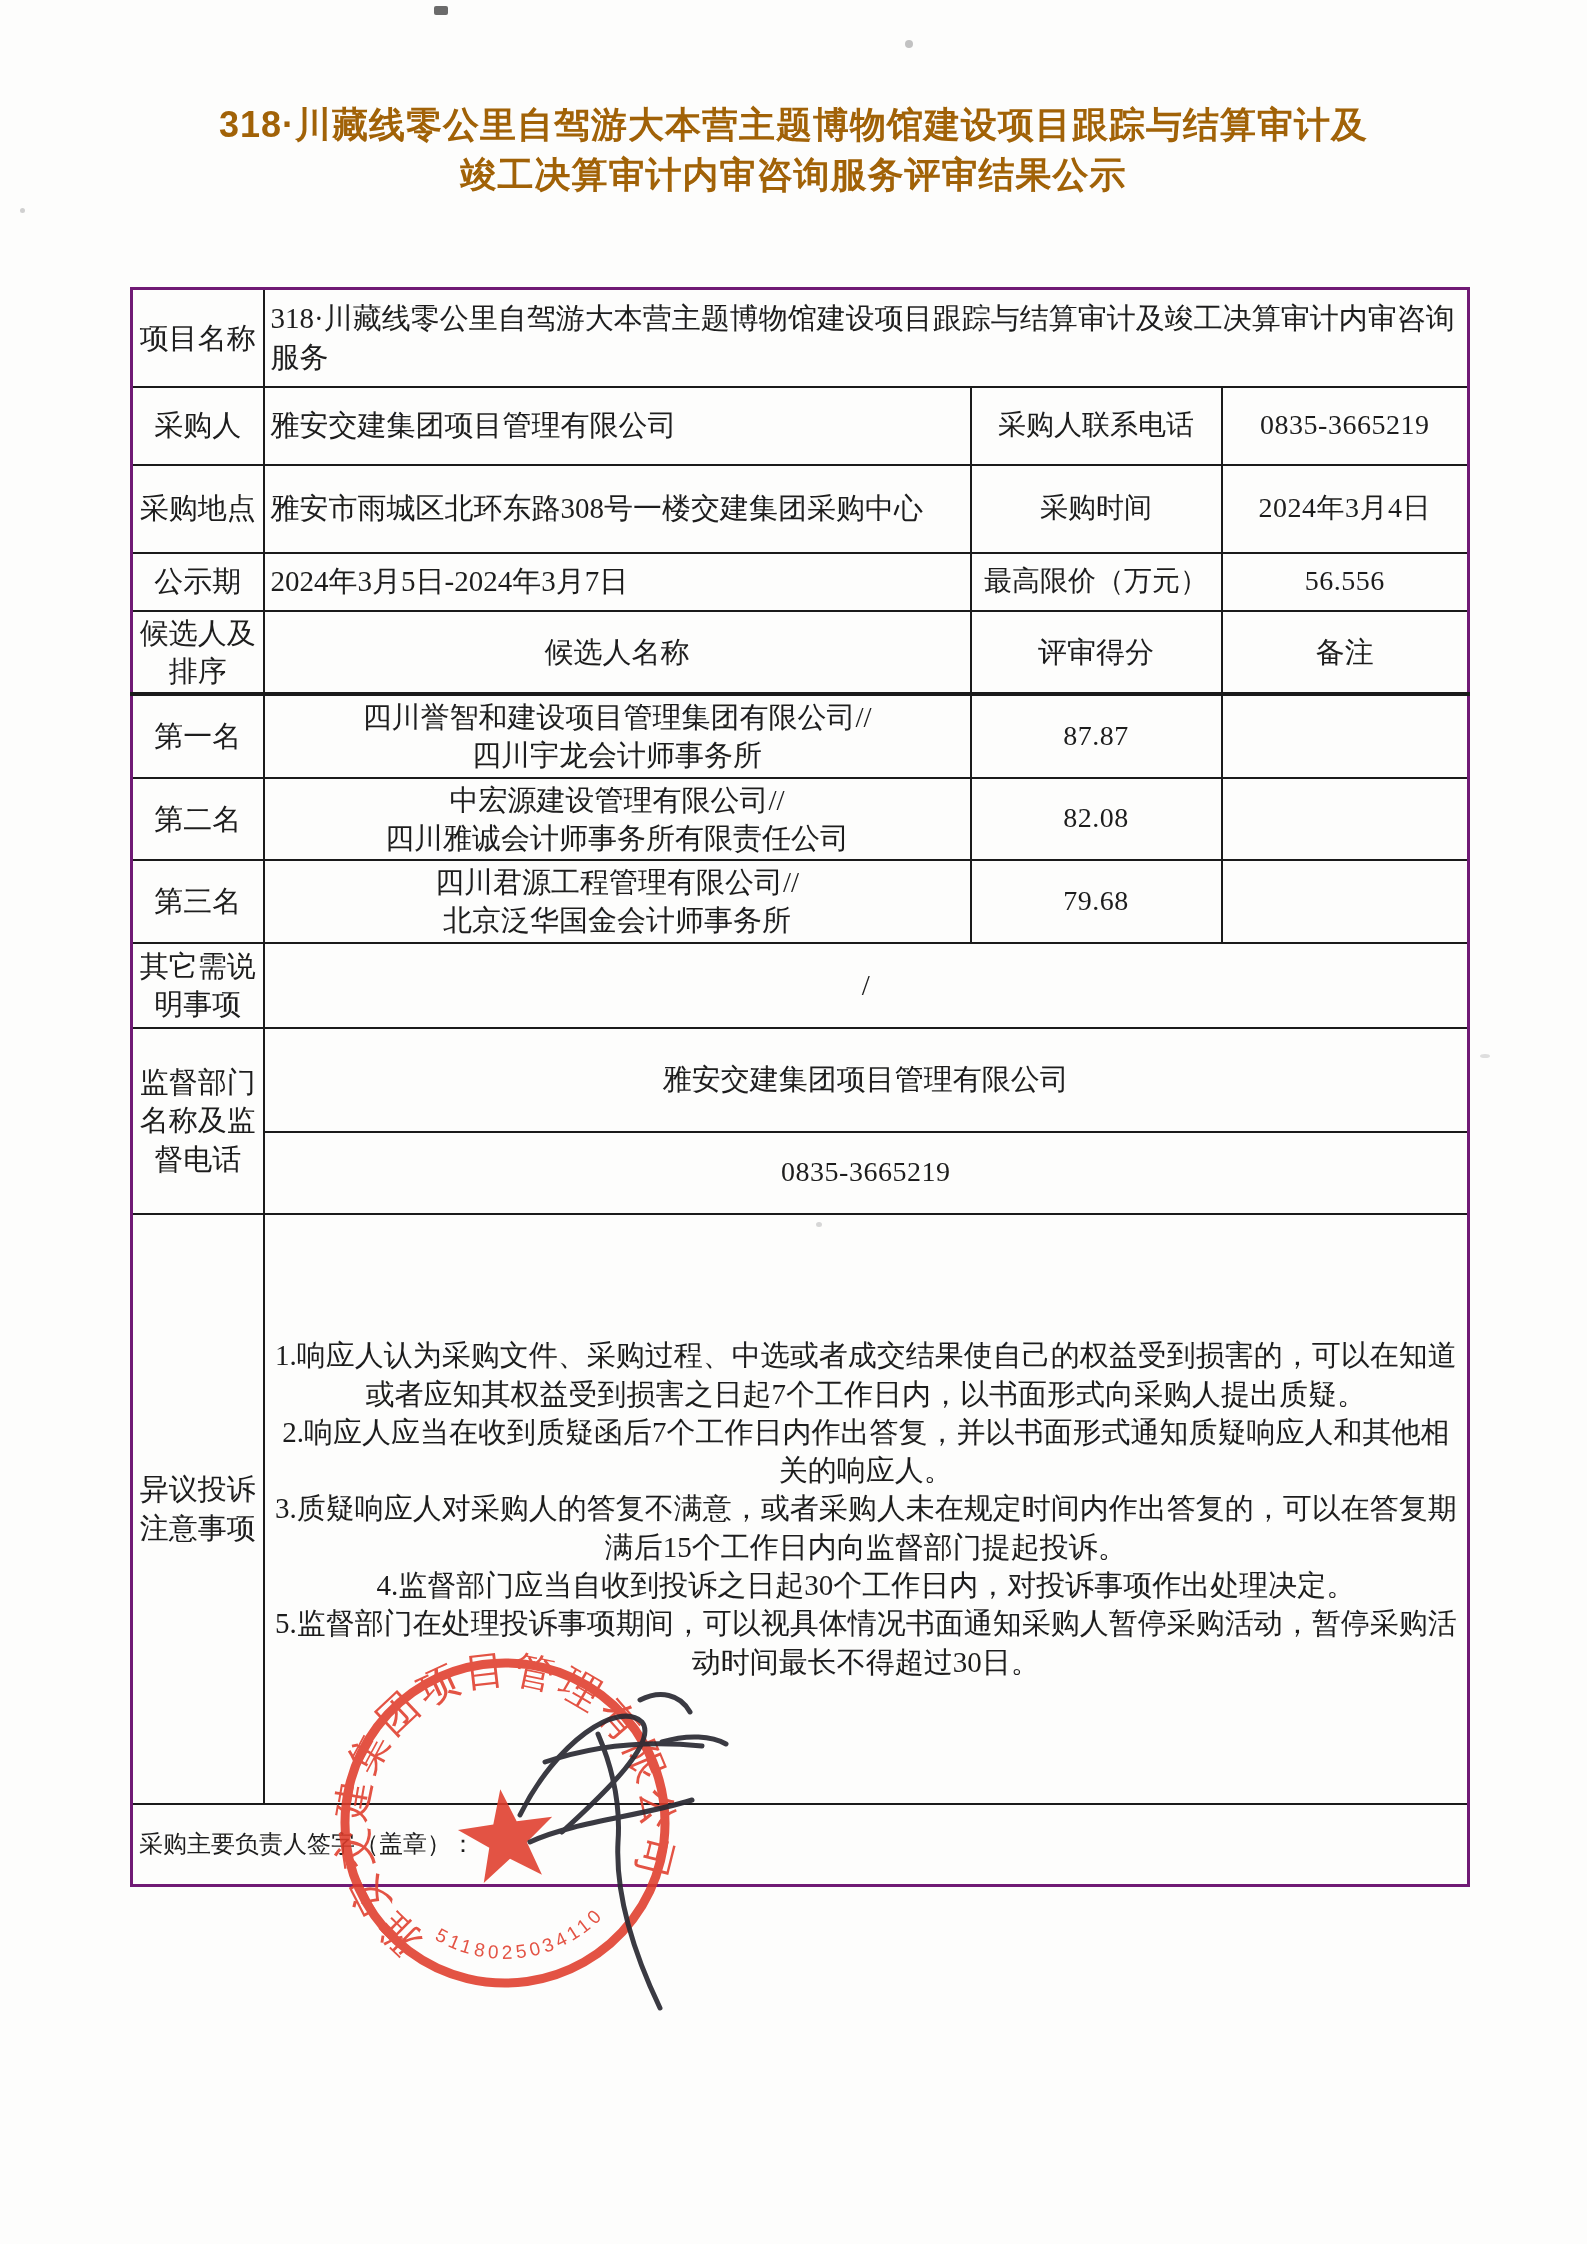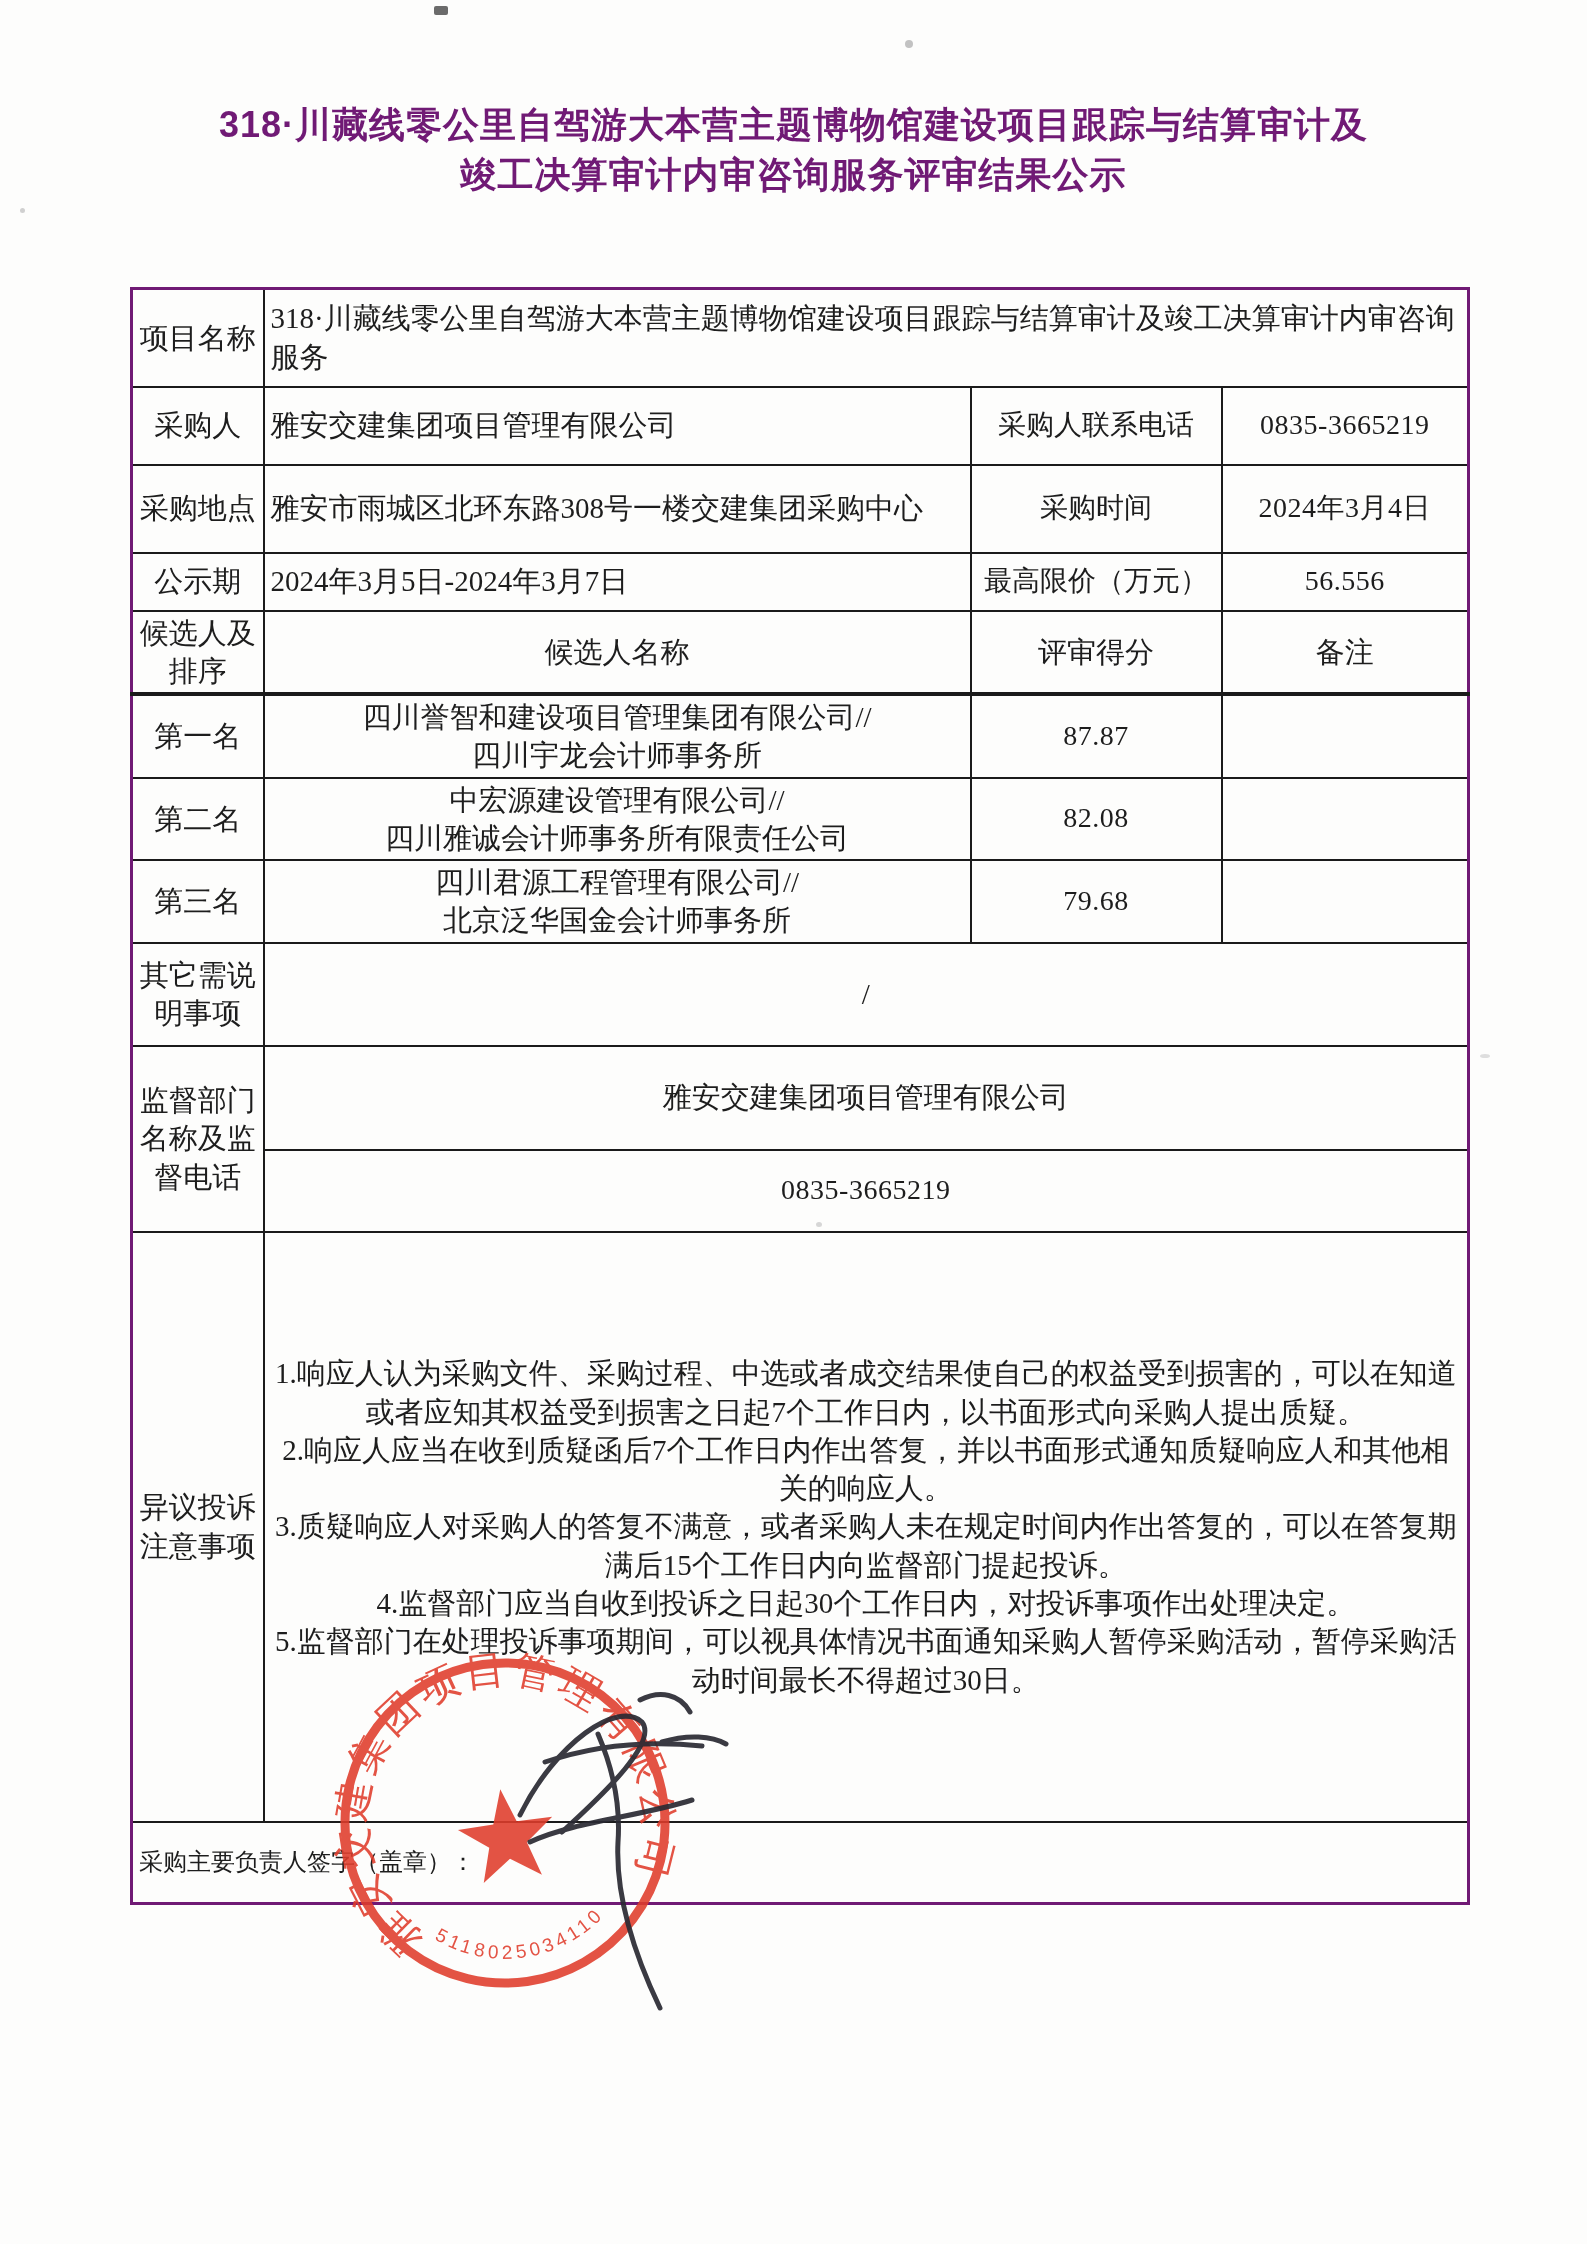--- a/index.html
+++ b/index.html
@@ -12,21 +12,21 @@
     color:#1e1e1e;
   }
   .doc-title{
     position:absolute;
     left:0;top:100px;width:1587px;
     text-align:center;
     font-family:"Liberation Sans", sans-serif;
     font-weight:bold;
     font-size:36px;
     line-height:50px;
-    color:#701a75;
+    color:#a16207;
     letter-spacing:1px;
   }
   table.main{
     position:absolute;
     left:130px;top:287px;
     border-collapse:collapse;
     table-layout:fixed;
     width:1337px;
     font-size:29px;
     color:#1d1d1d;
@@ -146,21 +146,21 @@
       </tr>
       <tr style="height:75px">
         <td class="lbl">第三名</td>
         <td class="name-cell">
           <div>四川君源工程管理有限公司//</div>
           <div>北京泛华国金会计师事务所</div>
         </td>
         <td class="num">79.68</td>
         <td class="val-center"></td>
       </tr>
-      <tr style="height:103px">
+      <tr style="height:85px">
         <td class="lbl">其它需说明事项</td>
         <td class="val-center" colspan="3">/</td>
       </tr>
       <tr style="height:104px">
         <td class="lbl" rowspan="2">监督部门名称及监督电话</td>
         <td class="val-center" colspan="3">雅安交建集团项目管理有限公司</td>
       </tr>
       <tr style="height:82px">
         <td class="num" colspan="3">0835-3665219</td>
       </tr>

